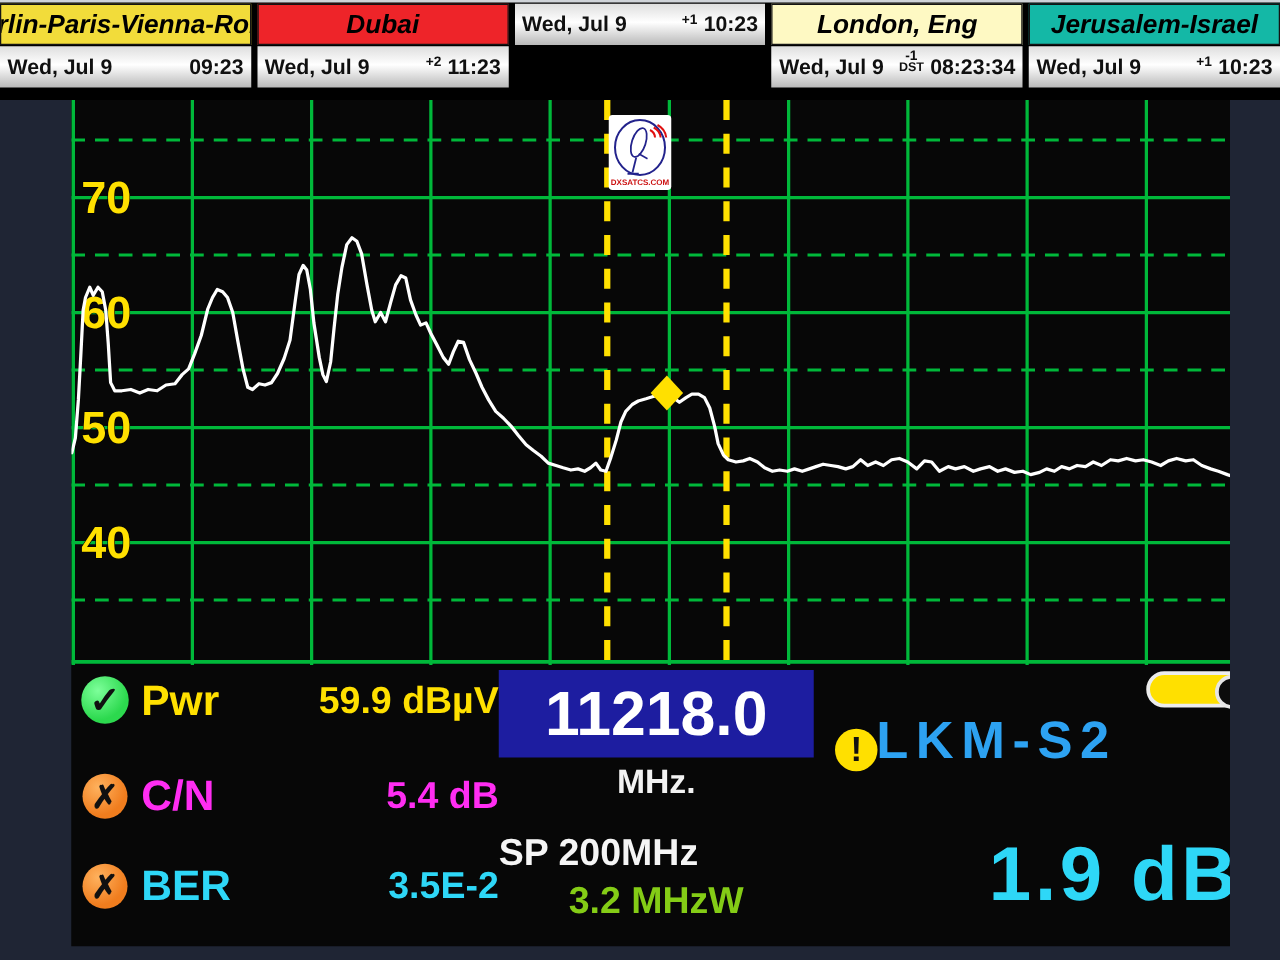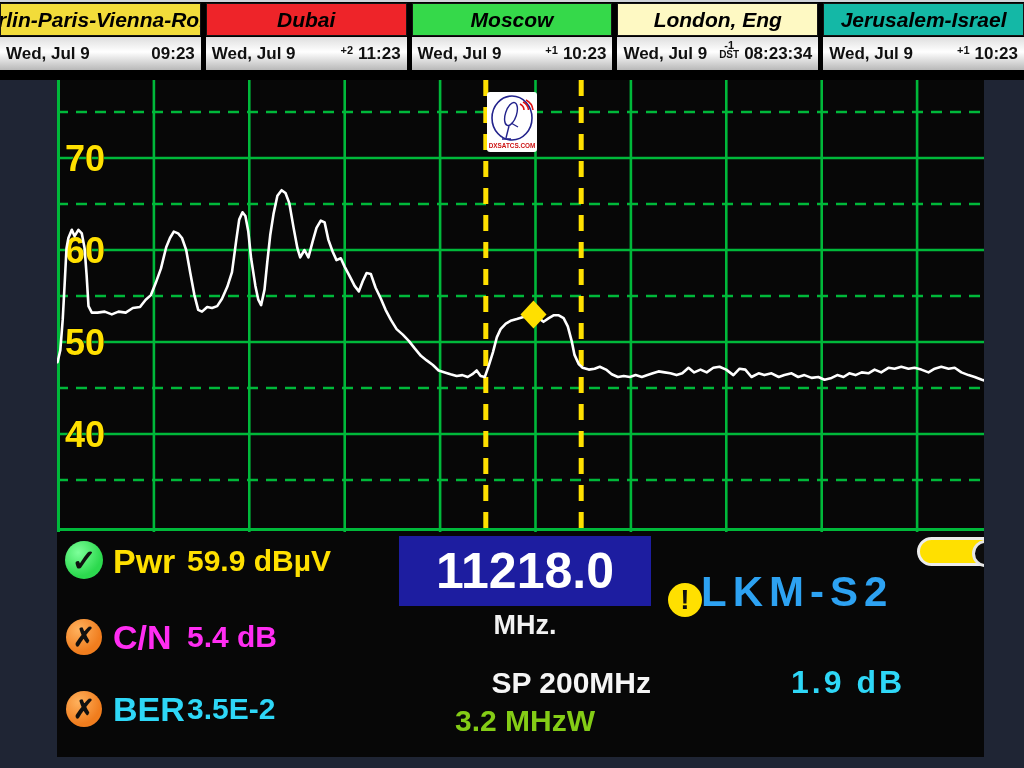--- a/index.html
+++ b/index.html
@@ -44,40 +44,40 @@
   
   .abs{position:absolute;white-space:nowrap;}
   .r-icon{
     width:38px;height:38px;border-radius:50%;
     display:flex;align-items:center;justify-content:center;
     font-weight:bold;color:#101010;
   }
   .icon-ok{background:radial-gradient(circle at 35% 30%,#7dff9a,var(--green,#2cd94e) 65%);font-size:30px;}
   .icon-bad{background:radial-gradient(circle at 35% 30%,#ffb25e,var(--orange,#f07d1e) 65%);font-size:26px;width:36px;height:36px;}
   .lbl{font-weight:bold;font-size:34px;}
-  .val{font-weight:bold;font-size:30px;width:212px;}
+  .val{font-weight:bold;font-size:30px;text-align:right;width:212px;}
   .yellow{color:var(--yellow,#ffe000);}
   .magenta{color:var(--magenta,#ff2df2);}
   .cyan{color:var(--cyan,#2ed7f7);}
   .freq-box{
     left:342px;top:456px;width:252px;height:70px;
     background:var(--freqbox,#1d1da0);
     display:flex;align-items:center;justify-content:center;
     color:#fff;font-size:50px;font-weight:bold;
   }
   .mhz-lbl{left:342px;top:530px;width:252px;text-align:center;color:#f2f2f2;font-size:27px;font-weight:bold;}
-  .sp-lbl{left:342px;top:586px;width:252px;text-align:right;color:#f5f5f5;font-size:30px;font-weight:bold;}
+  .sp-lbl{left:342px;top:586px;width:252px;text-align:left;color:#f5f5f5;font-size:30px;font-weight:bold;}
   .bw-lbl{left:342px;top:624px;width:252px;text-align:center;color:#84cc16;font-size:30px;font-weight:bold;}
   .warn-icon{
     left:611px;top:503px;width:34px;height:34px;border-radius:50%;
     background:var(--yellow,#f5e626);color:#111;font-weight:bold;font-size:28px;
     display:flex;align-items:center;justify-content:center;
   }
   .standard-lbl{left:644px;top:488px;font-size:42px;font-weight:bold;letter-spacing:6px;color:var(--blue,#2da2f2);}
-  .margin-lbl{left:734px;top:584px;font-size:32px;font-weight:bold;letter-spacing:3px;color:var(--cyan,#2ed7f7);}
+  .margin-lbl{left:734px;top:584px;font-size:61px;font-weight:bold;letter-spacing:3px;color:var(--cyan,#2ed7f7);}
   .toggle{
     left:860px;top:457px;width:80px;height:29px;border-radius:16px;
     background:var(--yellow,#f2e428);border:3px solid #ececec;box-sizing:border-box;
   }
   .toggle .knob{
     position:absolute;left:52px;top:0px;width:21px;height:21px;border-radius:50%;
     background:#0c0c0c;border:3px solid #e6e6e6;
   }
 </style>
 </head>
@@ -102,21 +102,20 @@
       <span class="date">Wed, Jul 9</span>
       <span class="spacer"></span>
       <span class="offset">
         <span>+2</span>
         <span class="off-label"></span>
       </span>
       <span class="time">11:23</span>
     </div>
   </div>
   <div class="clock-panel">
-    <div class="city-row" style="background: rgb(53, 217, 74);">Moscow</div>
     <div class="time-row">
       <span class="date">Wed, Jul 9</span>
       <span class="spacer"></span>
       <span class="offset">
         <span>+1</span>
         <span class="off-label"></span>
       </span>
       <span class="time">10:23</span>
     </div>
   </div>

